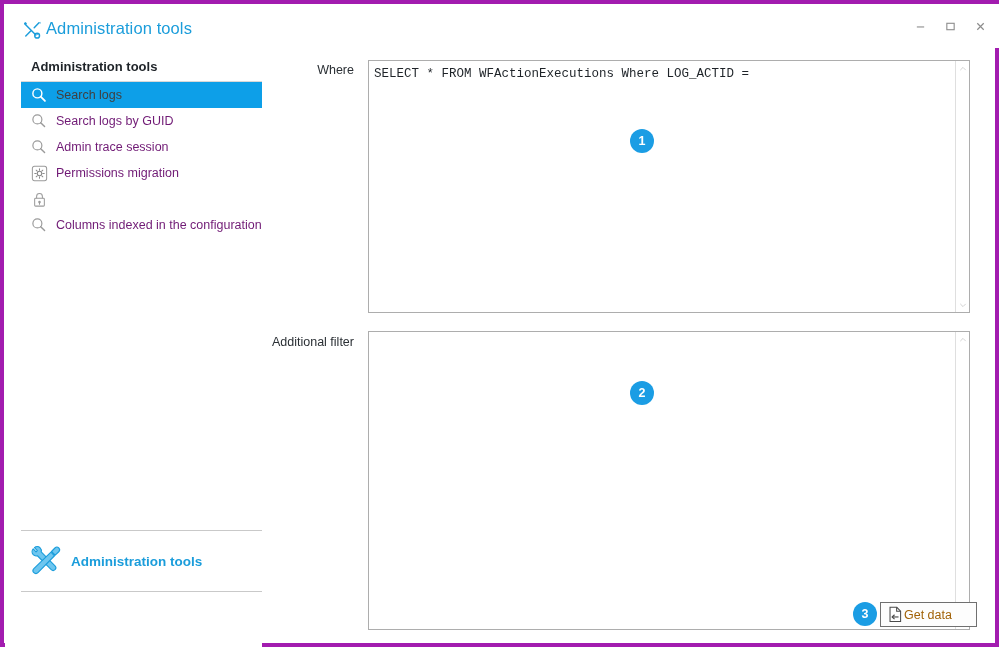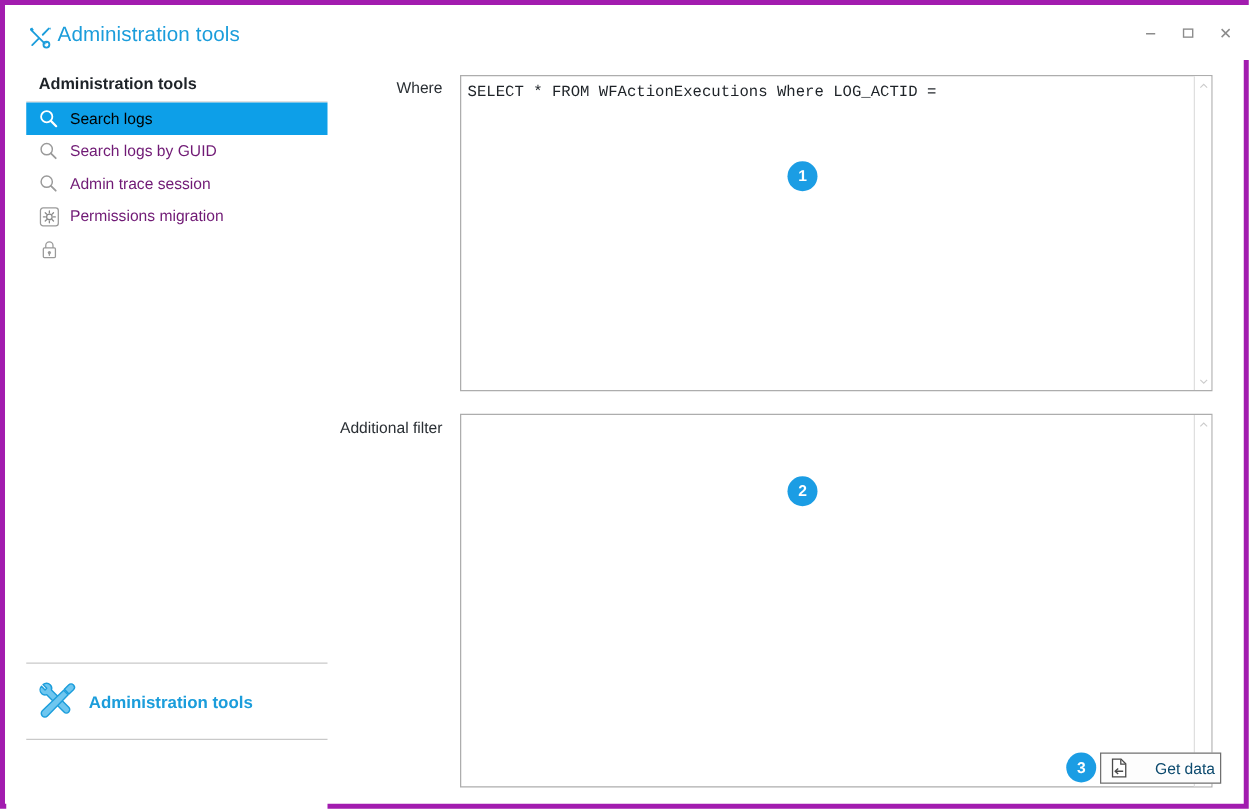--- a/index.html
+++ b/index.html
@@ -109,21 +109,21 @@
     margin-right: 7px;
   }
   .nav-item .nav-label {
     font-size: 12.5px;
     color: #701a75;
     white-space: nowrap;
   }
   .nav-item.selected {
     background: #0d9fe8;
   }
-  .nav-item.selected .nav-label { color: #000000; }
+  .nav-item.selected .nav-label { color: #404040; }
 
   
   .sidebar-footer {
     position: absolute;
     left: 16px; top: 482px;
     width: 241px;
     height: 62px;
   }
   .footer-rule-top {
     position: absolute;
@@ -252,23 +252,23 @@
   .getdata-icon {
     width: 17px; height: 17px;
     margin-left: 6px;
     flex: 0 0 17px;
     display: flex;
     align-items: center;
     justify-content: center;
   }
   .getdata-label {
     flex: 1;
-    text-align: right;
+    text-align: left;
     font-size: 12.5px;
-    color: #0c4a6e;
+    color: #a16207;
     padding-right: 4px;
     white-space: nowrap;
   }
 </style>
 </head>
 <body>
 
 <div class="window">
 
   <div class="titlebar">
@@ -366,20 +366,29 @@
         <span class="nav-icon">
           <svg viewBox="0 0 20 20" width="17" height="17">
             <rect x="4.3" y="8.6" width="11.4" height="9.2" rx="1" fill="none" stroke="#9a9a9a" stroke-width="1.2"></rect>
             <path d="M6.6 8.6 V6.4 a3.4 3.4 0 0 1 6.8 0 V8.6" fill="none" stroke="#9a9a9a" stroke-width="1.2"></path>
             <circle cx="10" cy="13" r="1.5" fill="#9a9a9a"></circle>
             <path d="M10 13.6 V15.6" stroke="#9a9a9a" stroke-width="1.3" stroke-linecap="round"></path>
           </svg>
         </span>
       </div>
 
+      <div class="nav-item">
+        <span class="nav-icon">
+          <svg viewBox="0 0 20 20" width="18" height="18">
+            <circle cx="8.2" cy="8.2" r="5" fill="none" stroke="#9a9a9a" stroke-width="1.3"></circle>
+            <path d="M11.9 11.9 L16.2 16.2" stroke="#9a9a9a" stroke-width="1.6" stroke-linecap="round"></path>
+          </svg>
+        </span>
+        <span class="nav-label">Columns indexed in the configuration</span>
+      </div>
 
     </div>
 
     <div class="sidebar-footer">
       <div class="footer-rule-top"></div>
       <span class="footer-icon">
         <svg viewBox="0 0 40 38" width="38" height="36">
           <g fill="#6ec6ef" stroke="#1b9ddb" stroke-width="1.2" stroke-linejoin="round">
             <path d="M6.5 5.2 c-1.6 1.7 -1.6 4.4 0 6.1 c1.2 1.2 2.9 1.6 4.4 1.1 l14.6 14.6 c1.1 1.1 2.9 1.1 4 0 c1.1 -1.1 1.1 -2.9 0 -4 L14.9 8.4 c0.5 -1.5 0.1 -3.2 -1.1 -4.4 c-1.6 -1.6 -4.3 -1.7 -6 -0.1 l3.1 3.1 l-1.4 1.4 l-3 -3.2 Z"></path>
             <path d="M33.5 4.2 a2.9 2.9 0 0 0 -4.1 0 L25.8 7.9 l3.9 3.9 l3.8 -3.6 a2.9 2.9 0 0 0 0 -4 Z"></path>

